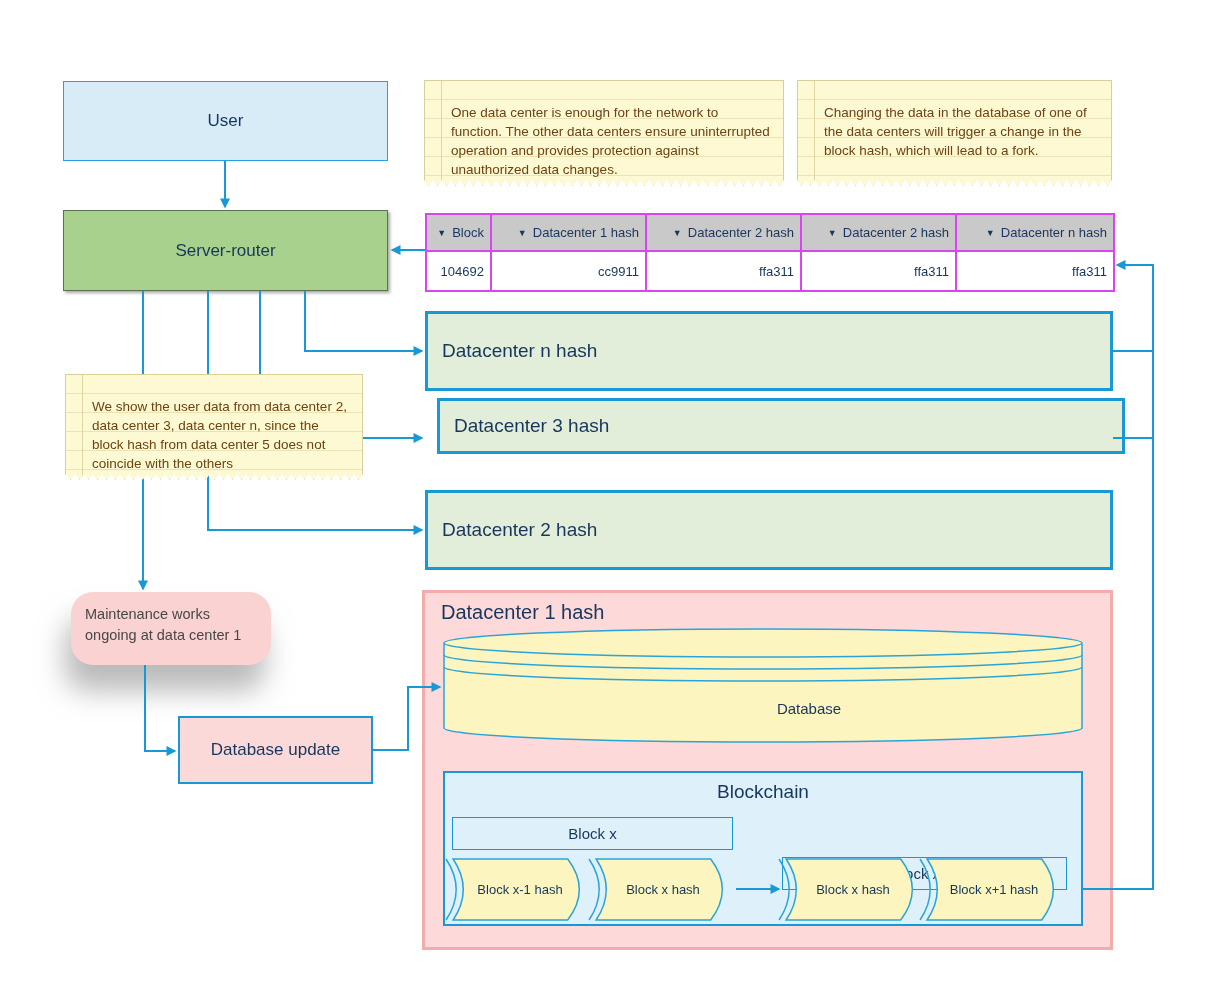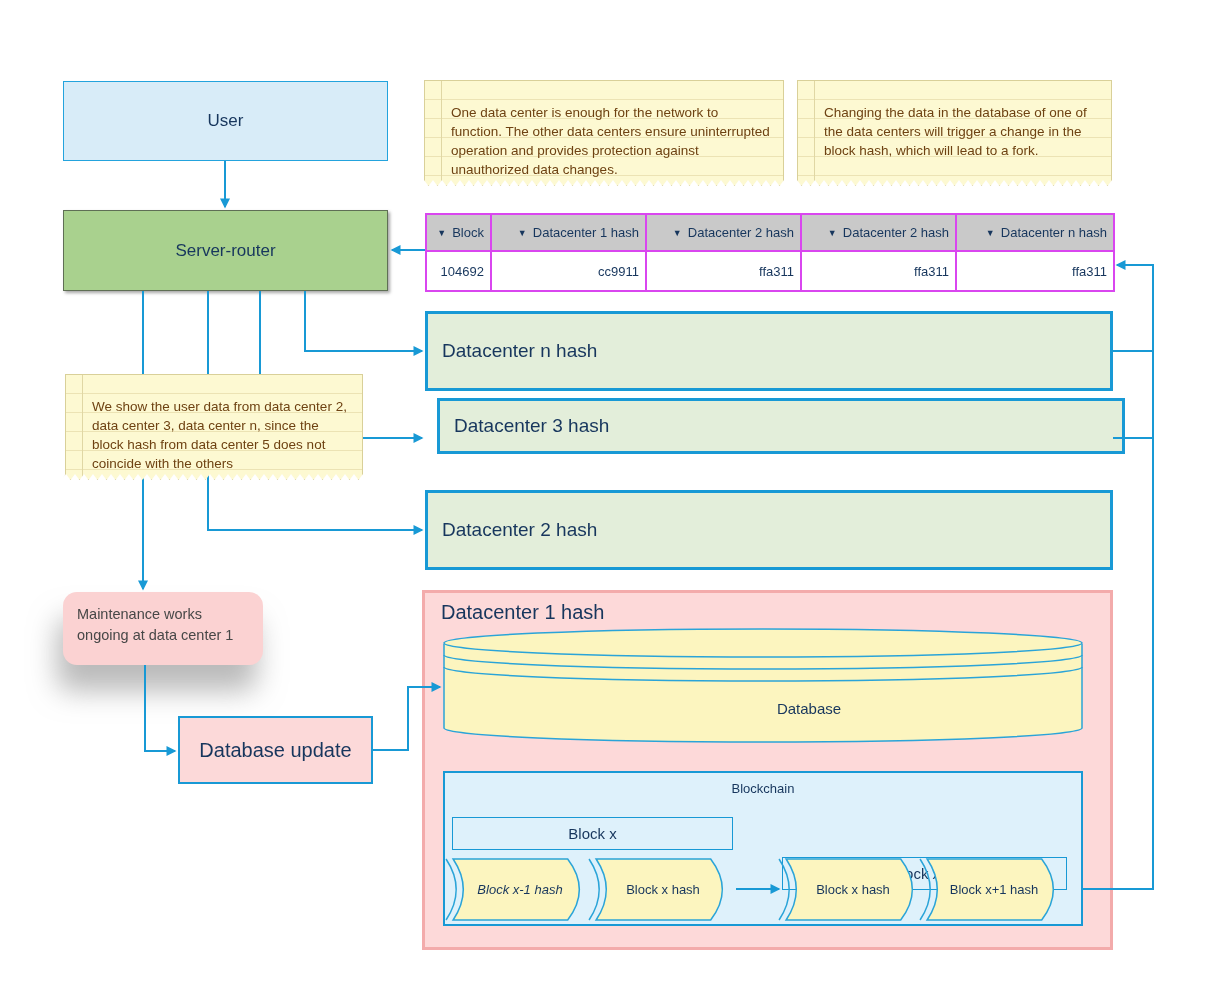--- a/index.html
+++ b/index.html
@@ -7,47 +7,47 @@
           font-family:"Liberation Sans", sans-serif;color:#17365d;}
   .abs{position:absolute;box-sizing:border-box;}
 
   
   .node{display:flex;align-items:center;justify-content:center;text-align:right;z-index:2;}
   .user-box{background:#d8ecf8;border:1px solid #23a3dd;font-size:17px;}
   .server-box{background:#a9d18e;border:1px solid #5f6f55;font-size:17px;
               box-shadow:2px 2px 3px rgba(0,0,0,.35);}
   .green-box{background:#e3eeda;border:3px solid #1899d5;justify-content:flex-start;
              padding-left:14px;font-size:19px;z-index:2;display:flex;align-items:center;}
-  .pink-btn{background:#fcd9d9;border:2px solid #1899d5;font-size:20px;}
+  .pink-btn{background:#fcd9d9;border:2px solid #1899d5;font-size:17px;}
 
   
   .note{background:#fdf9d2;border:1px solid #d9d099;color:#6e4212;font-size:13.5px;
         line-height:19px;padding:22px 12px 0 26px;z-index:2;
         background-image:repeating-linear-gradient(to bottom, transparent 0 18px, #ece3b4 18px 19px);
         filter:drop-shadow(3px 3px 3px rgba(0,0,0,.28));}
   .note::before{content:"";position:absolute;left:16px;top:0;bottom:0;width:1px;background:#e0d7a4;}
   .note-high{z-index:6;}
 
-  .maint-note{background:#fbd2d2;border-radius:14px;color:#474747;font-size:14.5px;
+  .maint-note{background:#fbd2d2;border-radius:22px;color:#474747;font-size:14.5px;
               line-height:21px;padding:12px 14px;z-index:2;
-              box-shadow:-6px 26px 28px rgba(130,130,130,.55);}
+              box-shadow:-6px 26px 28px rgba(130,130,130,.55);margin-left:8px;}
 
   
   .hash-table{border-collapse:collapse;table-layout:fixed;z-index:2;position:absolute;}
   .hash-table th,.hash-table td{border:2px solid #d946ef;font-size:13px;font-weight:normal;
         text-align:right;padding:0 6px;white-space:nowrap;overflow:hidden;}
   .hash-table th{background:#c9c9c9;height:35px;}
   .hash-table td{background:#ffffff;height:38px;}
   .sort{font-size:9px;margin-right:6px;position:relative;top:-1px;}
 
   
   .dc1-panel{background:#fdd9d9;border:3px solid #f3abab;z-index:2;}
   .dc1-title{position:absolute;left:16px;top:8px;font-size:20px;}
   .bc-box{background:#def1fb;border:2px solid #1899d5;z-index:2;}
-  .bc-title{position:absolute;top:8px;left:0;right:0;text-align:center;font-size:13px;}
+  .bc-title{position:absolute;top:8px;left:0;right:0;text-align:center;font-size:19px;}
   .block-hdr{background:#def1fb;border:1.5px solid #1899d5;font-size:15px;z-index:3;}
   .chip{z-index:3;}
   .chip .lbl{position:absolute;left:14px;right:8px;top:0;bottom:0;display:flex;
              align-items:center;justify-content:center;font-size:13px;}
   .cyl-label{z-index:3;text-align:center;font-size:15px;}
 
   
   .wires{position:absolute;left:0;top:0;width:1217px;height:989px;z-index:5;pointer-events:none;}
 </style>
 </head>
@@ -157,21 +157,21 @@
     <div class="bc-title">Blockchain</div>
   </div>
 
   <div class="abs node block-hdr" style="left:452px;top:817px;width:281px;height:33px;">
     <span>Block x</span>
   </div>
   <div class="abs node block-hdr" style="left:782px;top:817px;width:285px;height:33px;margin-top:40px;">
     <span>Block x+1</span>
   </div>
 
-  <div class="abs chip" style="left:442px;top:858px;width:150px;height:62px;font-style:italic;">
+  <div class="abs chip" style="left:442px;top:858px;width:150px;height:62px;">
     <svg width="150" height="63" viewBox="0 0 148 63" preserveAspectRatio="none">
       <path d="M4,1 Q24,31.5 4,62" fill="none" stroke="#2aa4d8" stroke-width="1.5"></path>
       <path d="M11,1 H124 Q147,31.5 124,62 H11 Q31,31.5 11,1 Z" fill="#fcf5bf" stroke="#2aa4d8" stroke-width="1.5"></path>
     </svg>
     <div class="lbl">Block x-1 hash</div>
   </div>
   <div class="abs chip" style="left:585px;top:858px;width:150px;height:63px;">
     <svg width="150" height="63" viewBox="0 0 148 63" preserveAspectRatio="none">
       <path d="M4,1 Q24,31.5 4,62" fill="none" stroke="#2aa4d8" stroke-width="1.5"></path>
       <path d="M11,1 H124 Q147,31.5 124,62 H11 Q31,31.5 11,1 Z" fill="#fcf5bf" stroke="#2aa4d8" stroke-width="1.5"></path>

